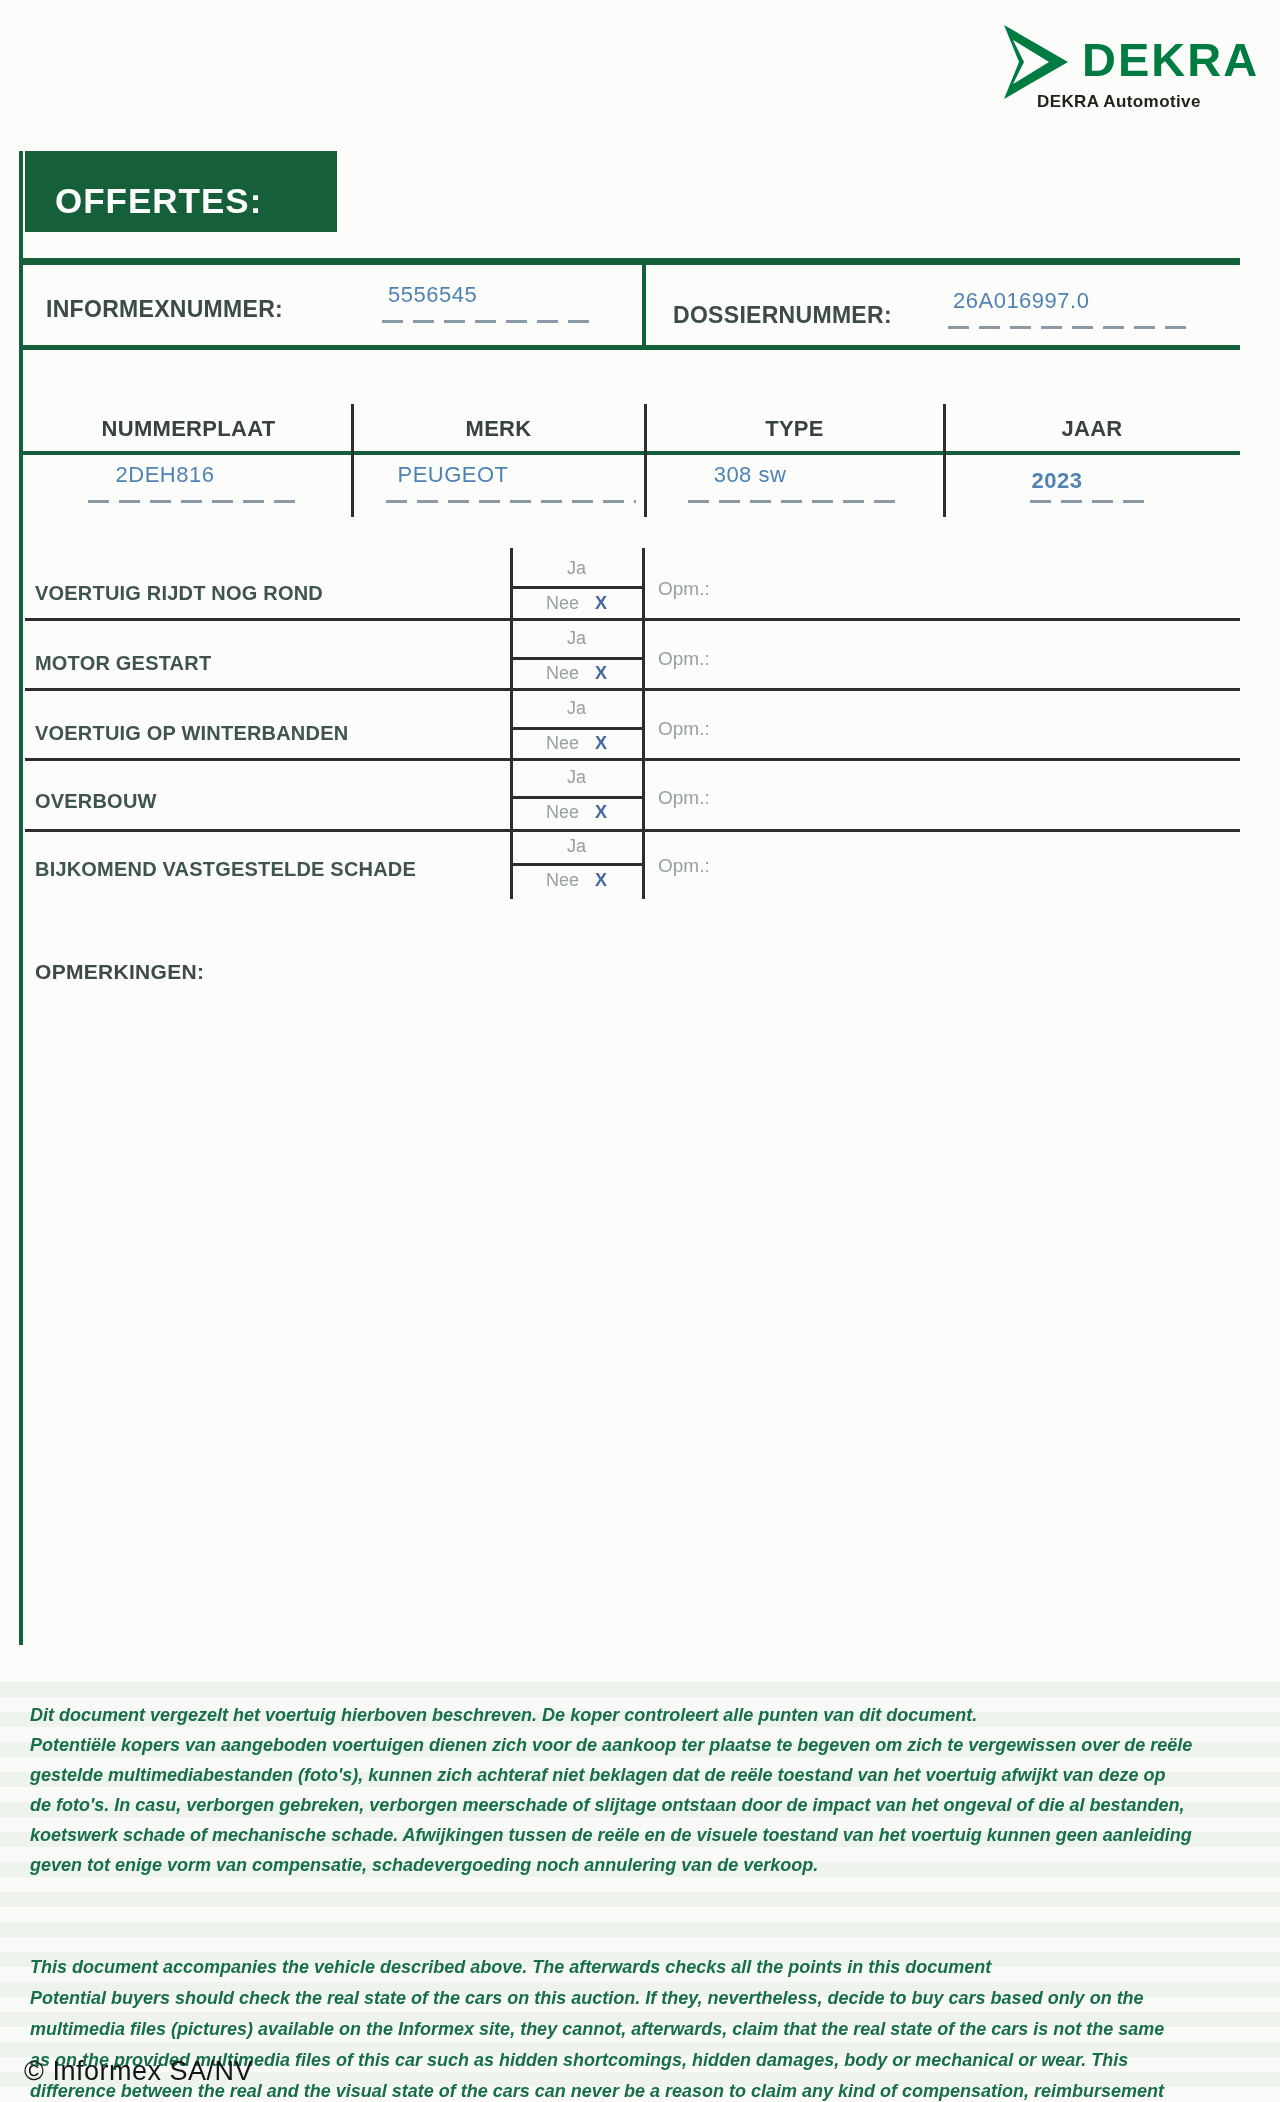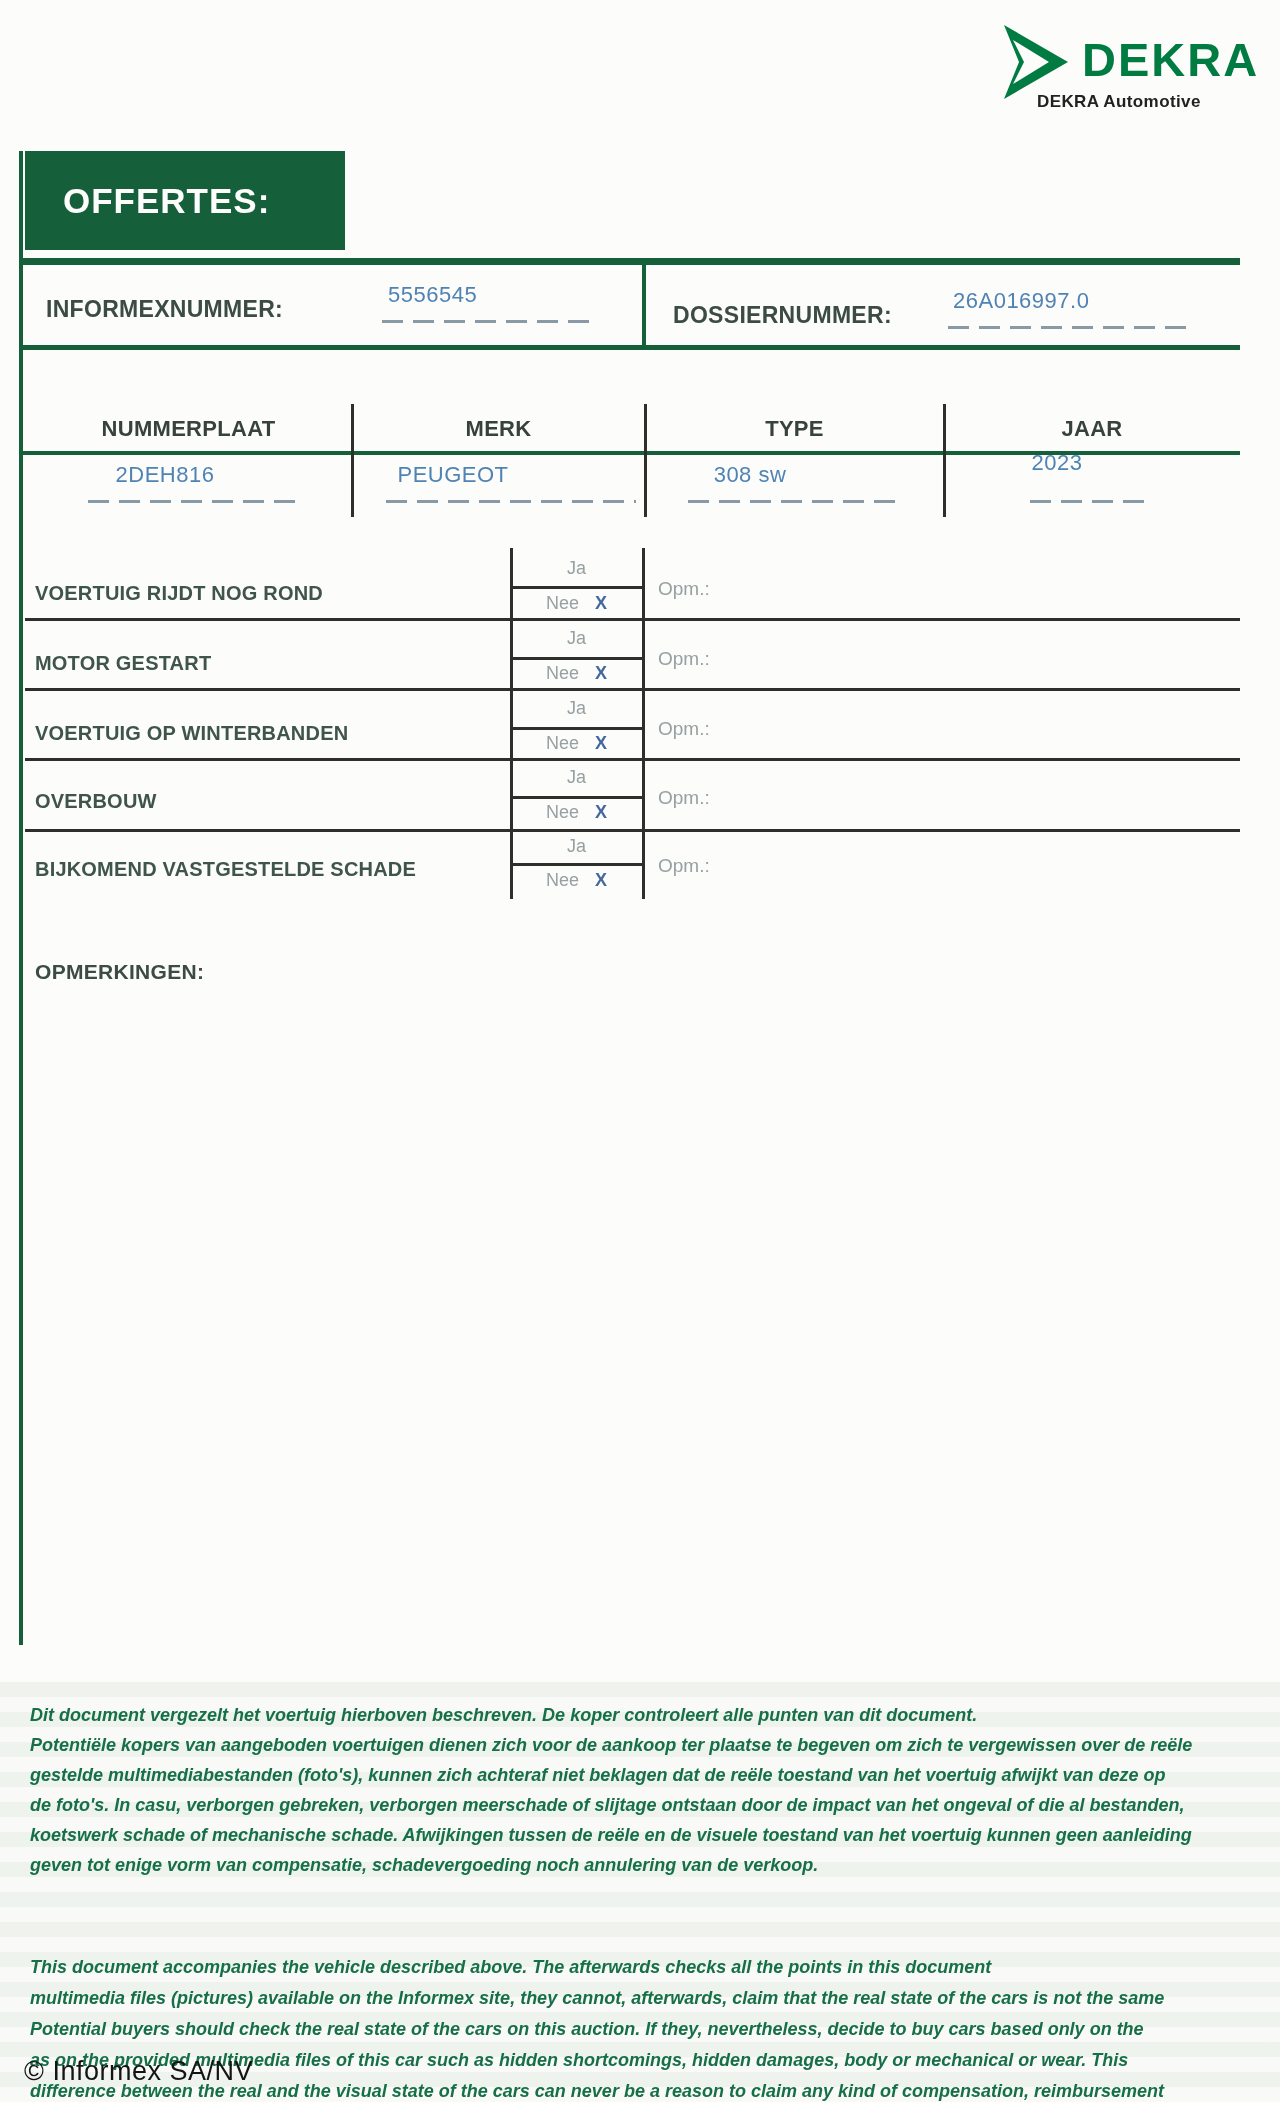--- a/index.html
+++ b/index.html
@@ -46,21 +46,21 @@
 
   <div class="abs" style="left:994px;top:22px;width:80px;height:80px;">
     <svg width="80" height="80" viewBox="0 0 80 80">
       <path d="M10 3 L74 40 L10 77 L25 40 Z" fill="#007C42"></path>
       <path d="M19 18 L55 40 L19 62 L30 40 Z" fill="#fcfcfa"></path>
     </svg>
   </div>
   <div class="abs brand-text" style="left:1082px;top:32px;">DEKRA</div>
   <div class="abs brand-sub" style="left:1037px;top:92px;">DEKRA Automotive</div>
 
-  <div class="abs title-box" style="left:25px;top:151px;width:312px;height:99px;padding-left:8px;">
+  <div class="abs title-box" style="left:25px;top:151px;width:312px;height:81px;">
     <span>OFFERTES:</span>
   </div>
   <div class="abs gline" style="left:19px;top:151px;width:4px;height:1494px;"></div>
 
   <div class="abs gline" style="left:19px;top:258px;width:1221px;height:7px;"></div>
   <div class="abs flabel" style="left:46px;top:296px;">INFORMEXNUMMER:</div>
   <div class="abs fvalue" style="left:388px;top:282px;">5556545</div>
   <div class="abs dash" style="left:382px;top:320px;width:212px;"></div>
   <div class="abs gline" style="left:642px;top:258px;width:4px;height:92px;"></div>
   <div class="abs flabel" style="left:673px;top:302px;">DOSSIERNUMMER:</div>
@@ -74,21 +74,21 @@
   <div class="abs vhead" style="left:944px;top:416px;width:296px;">JAAR</div>
 
   <div class="abs gline" style="left:19px;top:451px;width:1221px;height:4px;"></div>
   <div class="abs blkline" style="left:351px;top:404px;width:3px;height:113px;"></div>
   <div class="abs blkline" style="left:644px;top:404px;width:3px;height:113px;"></div>
   <div class="abs blkline" style="left:943px;top:404px;width:3px;height:113px;"></div>
 
   <div class="abs vval" style="left:75px;top:462px;width:180px;">2DEH816</div>
   <div class="abs vval" style="left:363px;top:462px;width:180px;">PEUGEOT</div>
   <div class="abs vval" style="left:660px;top:462px;width:180px;">308 sw</div>
-  <div class="abs vval" style="left:967px;top:450px;width:180px;">2023</div>
+  <div class="abs vval" style="left:967px;top:468px;width:180px;font-weight:bold;">2023</div>
 
   <div class="abs dash" style="left:88px;top:500px;width:212px;"></div>
   <div class="abs dash" style="left:386px;top:500px;width:250px;"></div>
   <div class="abs dash" style="left:688px;top:500px;width:212px;"></div>
   <div class="abs dash" style="left:1030px;top:500px;width:122px;"></div>
 
   <div class="abs blkline" style="left:510px;top:548px;width:3px;height:351px;"></div>
   <div class="abs blkline" style="left:642px;top:548px;width:3px;height:351px;"></div>
 
   <div class="abs citem" style="left:35px;top:582px;">VOERTUIG RIJDT NOG ROND</div>
@@ -148,22 +148,22 @@
     <div class="disc">Dit document vergezelt het voertuig hierboven beschreven. De koper controleert alle punten van dit document.</div>
     <div class="disc">Potentiële kopers van aangeboden voertuigen dienen zich voor de aankoop ter plaatse te begeven om zich te vergewissen over de reële</div>
     <div class="disc">gestelde multimediabestanden (foto's), kunnen zich achteraf niet beklagen dat de reële toestand van het voertuig afwijkt van deze op</div>
     <div class="disc">de foto's. In casu, verborgen gebreken, verborgen meerschade of slijtage ontstaan door de impact van het ongeval of die al bestanden,</div>
     <div class="disc">koetswerk schade of mechanische schade. Afwijkingen tussen de reële en de visuele toestand van het voertuig kunnen geen aanleiding</div>
     <div class="disc">geven tot enige vorm van compensatie, schadevergoeding noch annulering van de verkoop.</div>
   </div>
 
   <div class="abs" style="left:30px;top:1952px;">
     <div class="disc disc-en">This document accompanies the vehicle described above. The afterwards checks all the points in this document</div>
+    <div class="disc disc-en">Potential buyers should check the real state of the cars on this auction. If they, nevertheless, decide to buy cars based only on the</div>
     <div class="disc disc-en">multimedia files (pictures) available on the Informex site, they cannot, afterwards, claim that the real state of the cars is not the same</div>
-    <div class="disc disc-en">Potential buyers should check the real state of the cars on this auction. If they, nevertheless, decide to buy cars based only on the</div>
     <div class="disc disc-en">as on the provided multimedia files of this car such as hidden shortcomings, hidden damages, body or mechanical or wear. This</div>
     <div class="disc disc-en">difference between the real and the visual state of the cars can never be a reason to claim any kind of compensation, reimbursement</div>
 
   </div>
 
   <div class="abs copyright" style="left:24px;top:2056px;">© Informex SA/NV</div>
 
 </div>
 
 </body></html>

